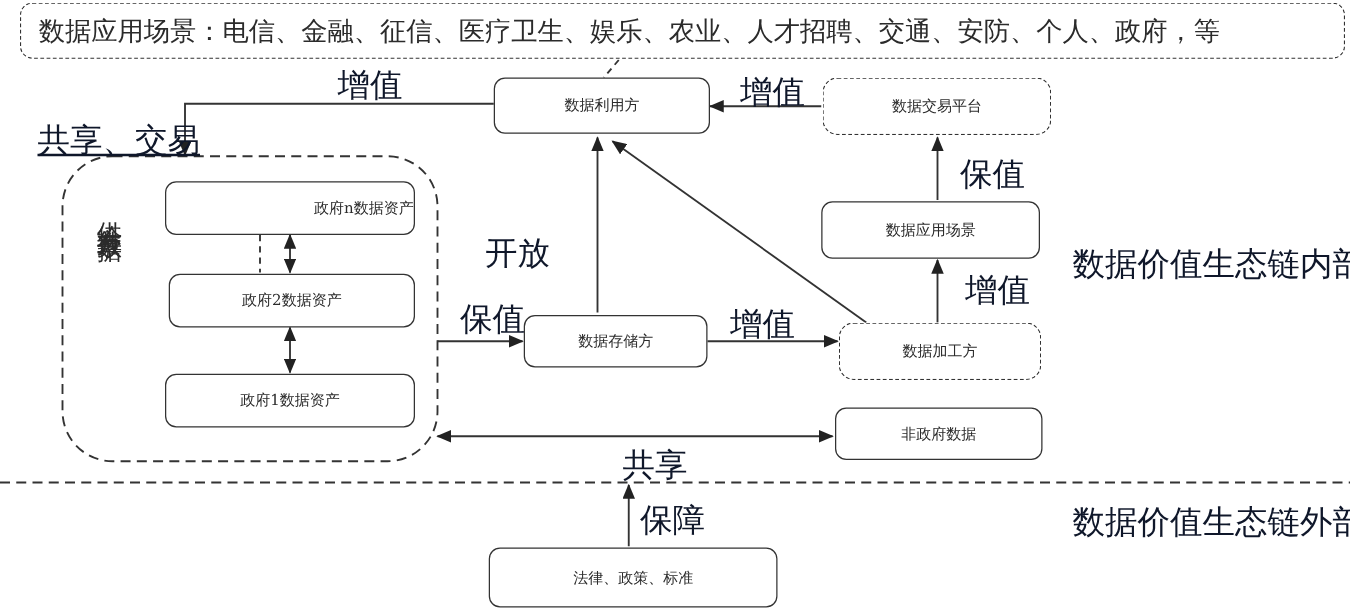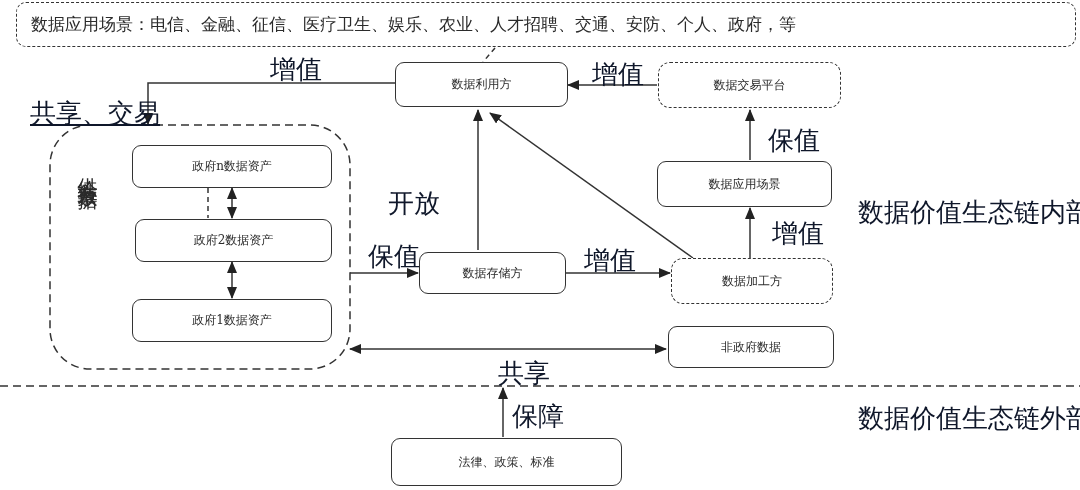--- a/index.html
+++ b/index.html
@@ -55,40 +55,40 @@
     <line x1="232" y1="262" x2="232" y2="298" marker-start="url(#arrs)" marker-end="url(#arr)"></line>
 
     <line x1="0" y1="386" x2="1080" y2="386" stroke-dasharray="8,5"></line>
 
     <line x1="503" y1="437" x2="503" y2="388" marker-end="url(#arr)"></line>
 
     <rect x="50" y="125" width="300" height="244" rx="40" ry="40" stroke-dasharray="8,5"></rect>
   </g>
 </svg>
 
-<div class="node dashed" style="left:16px; top:2px; width:1060px; height:45px; border-radius:10px; justify-content:flex-start; padding-left:14px; font-size:17px;">
+<div class="node dashed" style="left:16px; top:2px; width:1060px; height:45px; border-radius:10px; justify-content:flex-start; padding-left:14px; font-size:21px;">
   <span>数据应用场景：电信、金融、征信、医疗卫生、娱乐、农业、人才招聘、交通、安防、个人、政府，等</span>
 </div>
 
 <div class="node solid" style="left:395px; top:62px; width:173px; height:45px;">
   <span>数据利用方</span>
 </div>
 <div class="node dashed" style="left:658px; top:62px; width:183px; height:46px;">
   <span>数据交易平台</span>
 </div>
 <div class="node solid" style="left:657px; top:161px; width:175px; height:46px;">
   <span>数据应用场景</span>
 </div>
 <div class="node solid" style="left:419px; top:252px; width:147px; height:42px;">
   <span>数据存储方</span>
 </div>
 <div class="node dashed" style="left:671px; top:258px; width:162px; height:46px;">
   <span>数据加工方</span>
 </div>
-<div class="node solid" style="left:132px; top:145px; width:200px; height:43px;">
+<div class="node solid" style="left:132px; top:145px; width:200px; height:43px;justify-content:flex-end;">
   <span>政府n数据资产</span>
 </div>
 <div class="node solid" style="left:135px; top:219px; width:197px; height:43px;">
   <span>政府2数据资产</span>
 </div>
 <div class="node solid" style="left:132px; top:299px; width:200px; height:43px;">
   <span>政府1数据资产</span>
 </div>
 <div class="node solid" style="left:668px; top:326px; width:166px; height:42px;">
   <span>非政府数据</span>

